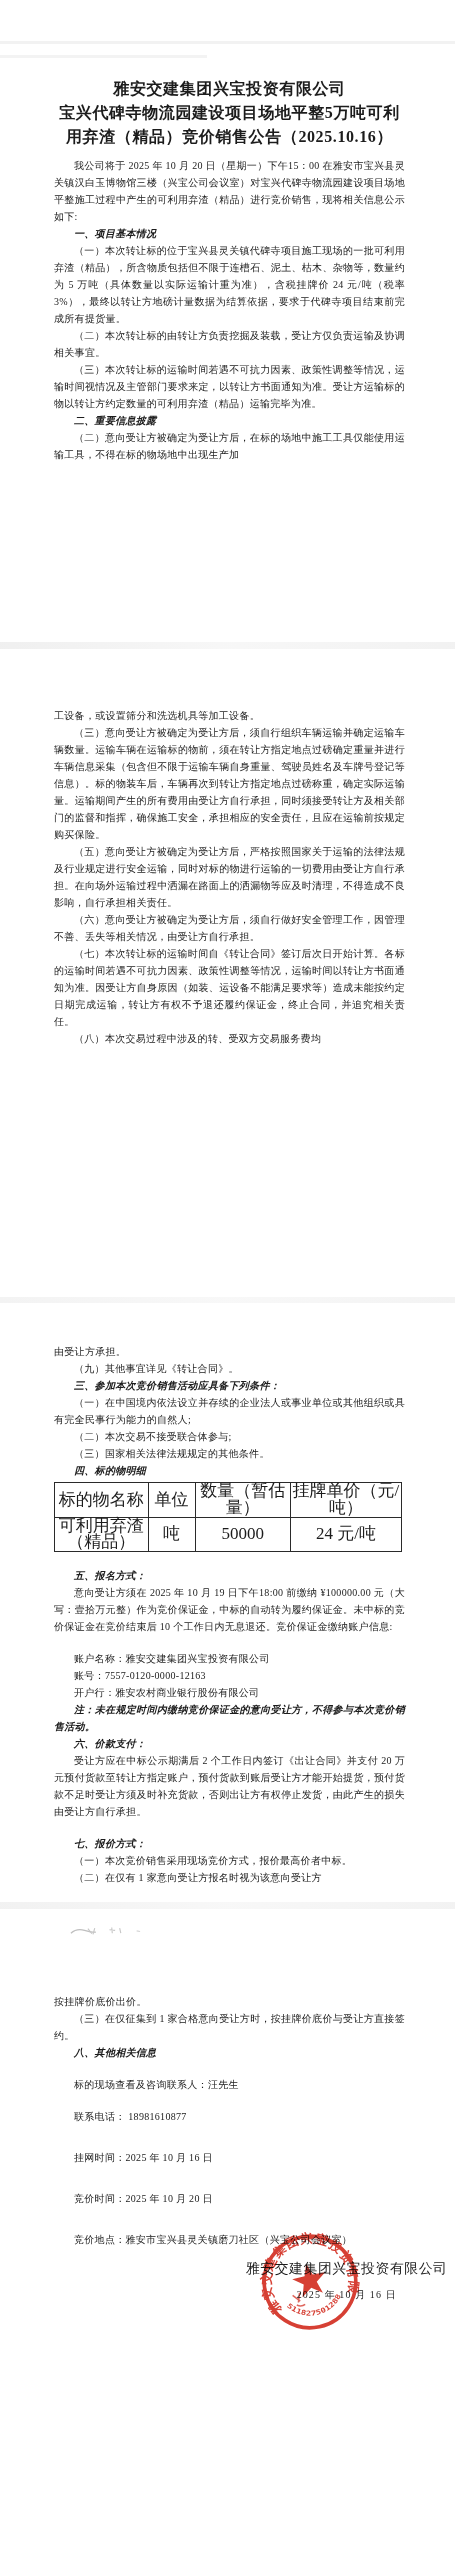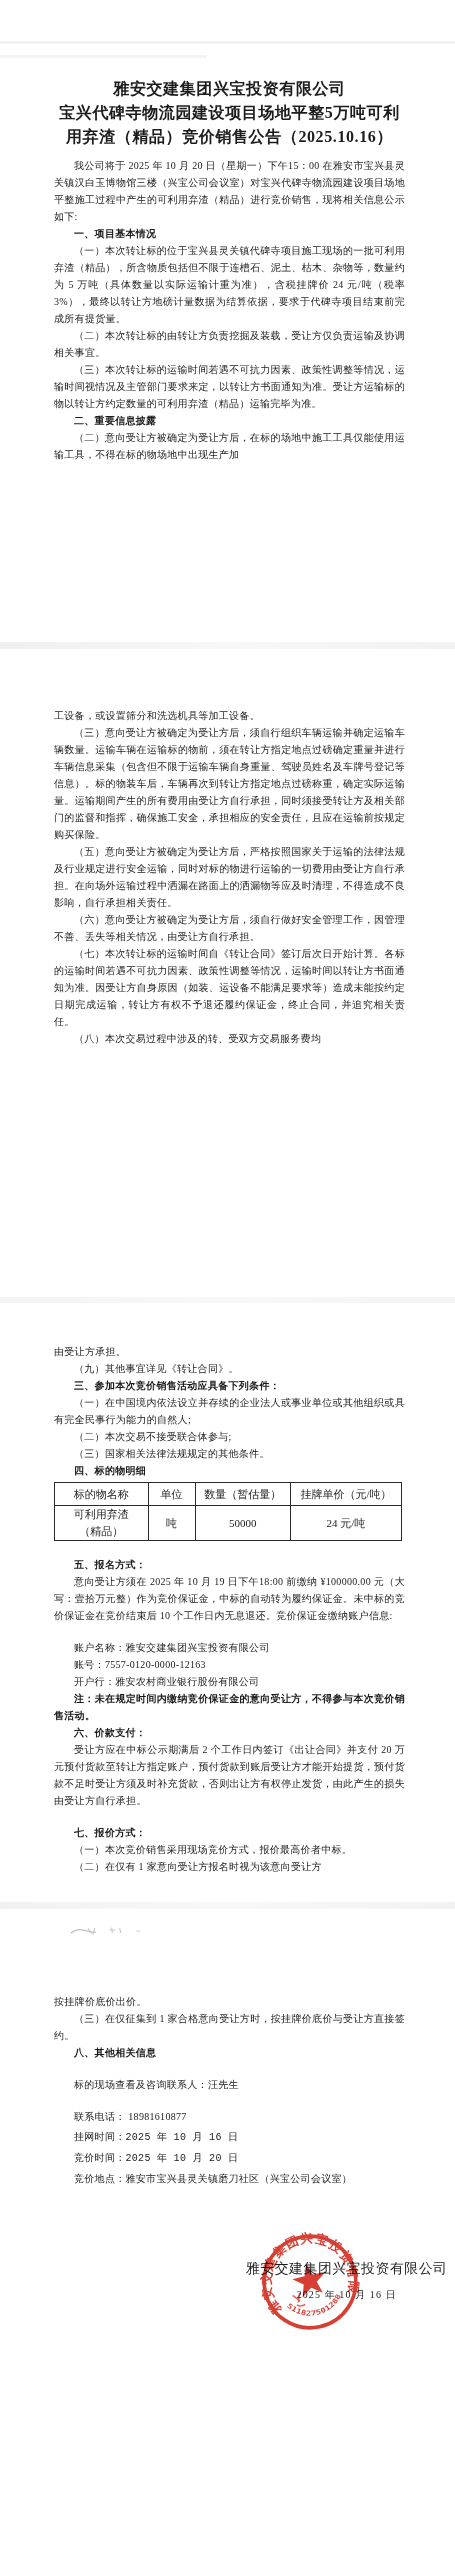--- a/index.html
+++ b/index.html
@@ -16,34 +16,34 @@
   .pg{position:absolute;left:54px;width:351px;}
   .title{
     text-align:center;font-weight:700;
     font-size:16px;line-height:24px;letter-spacing:0.6px;
   }
   .para{
     margin:0;font-size:10px;line-height:17px;
     letter-spacing:0.3px;text-align:justify;text-indent:2em;
   }
   .cont{text-indent:0;}
-  .bold{font-weight:700;}
+  .bold{font-weight:700;font-style:italic;}
   .intro{margin-top:8px;}
   table.lot{
     border-collapse:collapse;width:348px;margin-top:3.4px;
-    font-size:11px;table-layout:fixed;padding-left:20px;
+    font-size:17px;table-layout:fixed;padding-left:20px;
   }
   table.lot th,table.lot td{
     border:1.1px solid #2a2a2a;text-align:center;vertical-align:middle;
     font-weight:400;padding:0 1.1px;line-height:16.6px;
   }
   table.lot th{height:22px;}
   table.lot td{height:33px;}
   .cell-pre{white-space:pre-line;}
-  .gap14{margin-top:4px;font-family:Liberation Mono, monospace;}
+  .gap14{margin-top:24px;}
   .gap6{margin-top:15px;}
   .sign{
     position:absolute;right:2.3px;top:2260px;width:212px;text-align:center;
   }
   .sign-co{font-size:13.8px;line-height:18.4px;letter-spacing:0.6px;}
   .sign-date{font-size:10px;line-height:17px;margin-top:7.5px;letter-spacing:1.1px;}
   .seal{
     position:absolute;left:258px;top:2230px;width:104px;height:104px;
     transform:rotate(-12deg);
     mix-blend-mode:multiply;opacity:.9;pointer-events:none;

